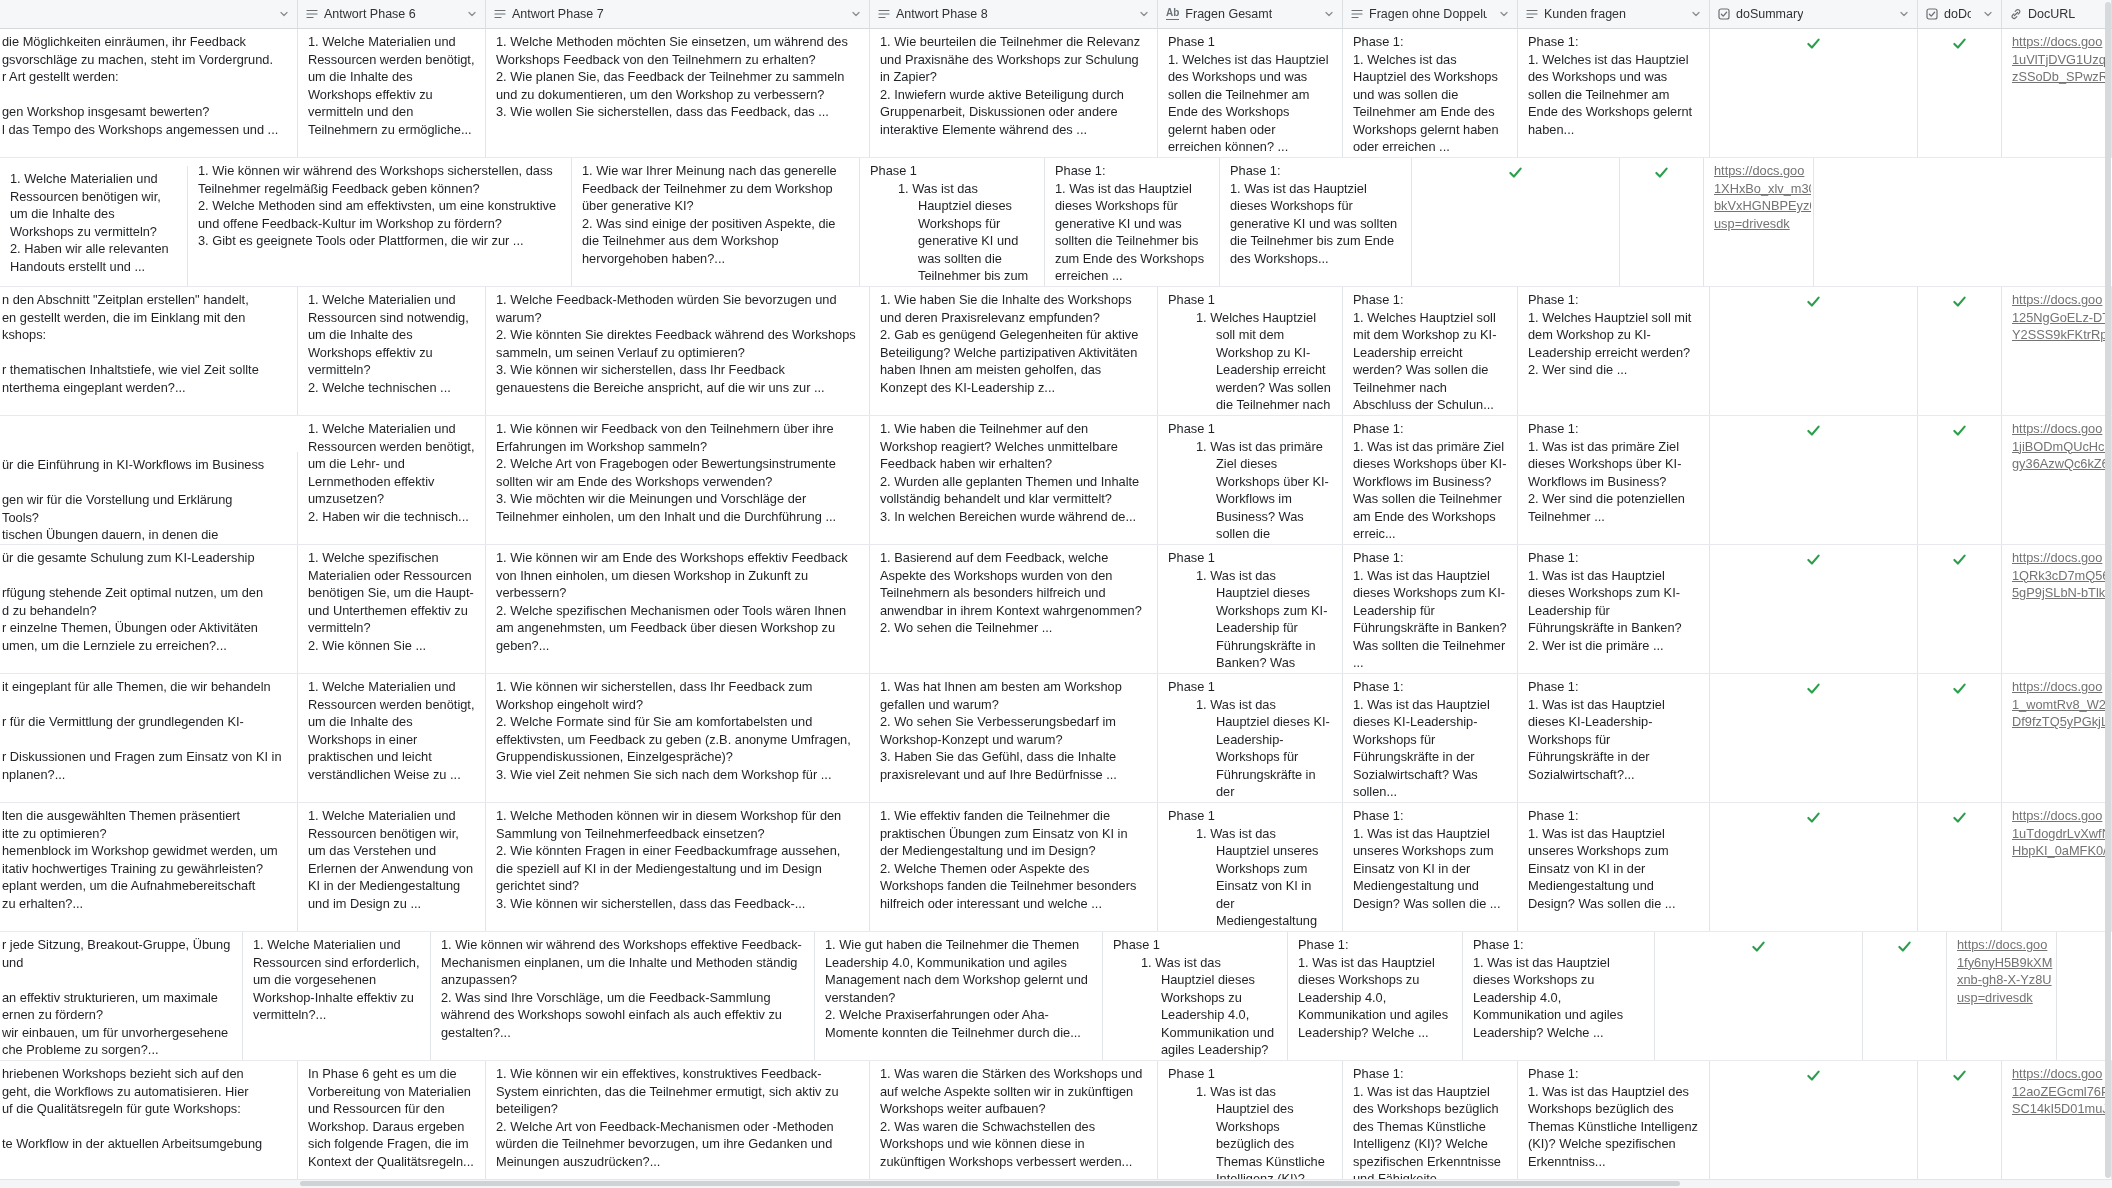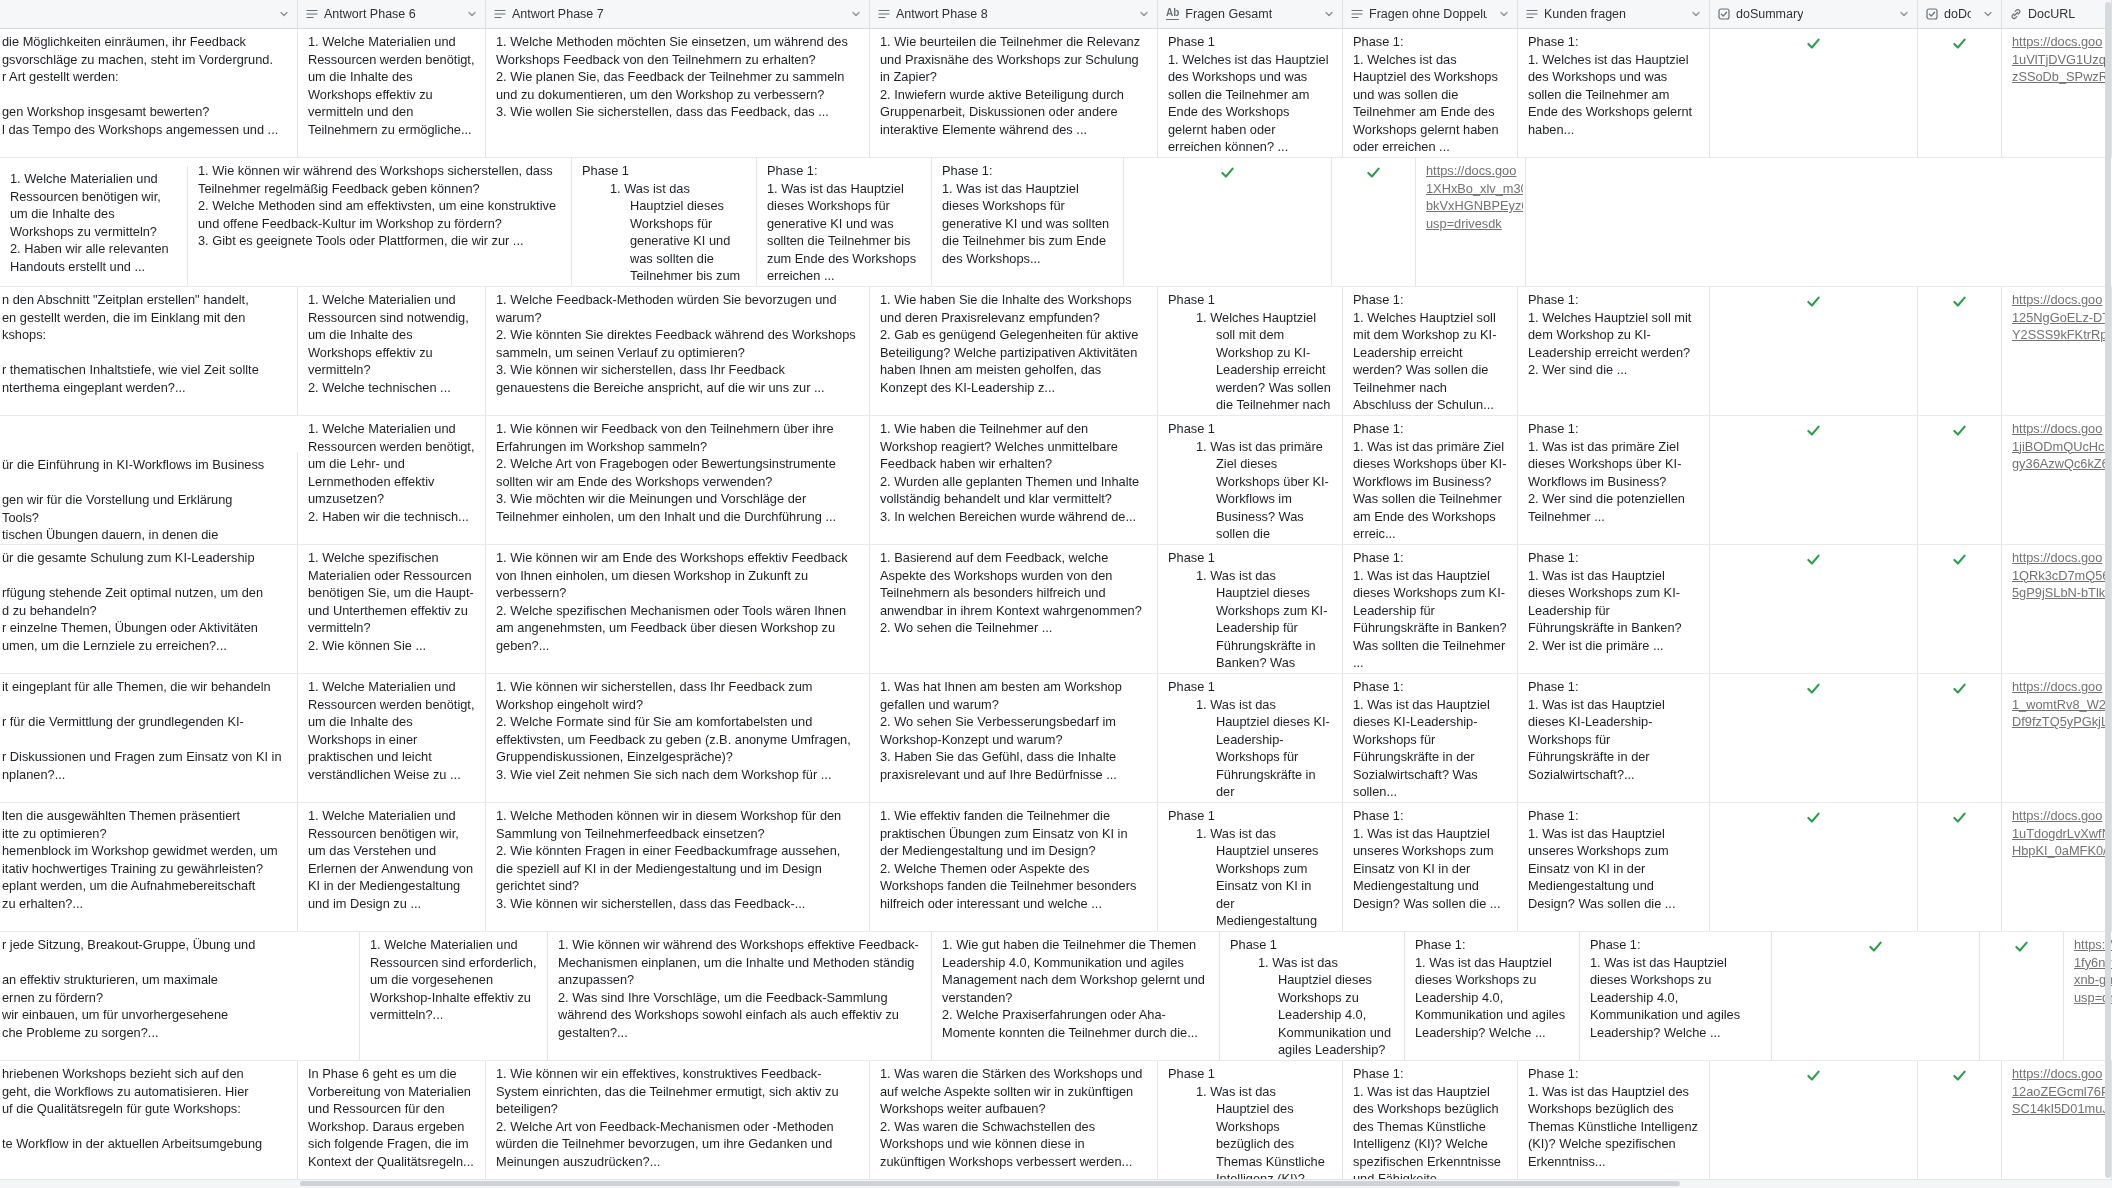--- a/index.html
+++ b/index.html
@@ -245,20 +245,24 @@
       <div class="body-row">
         <div class="cell col-p6" style="width: 188px; margin-top: 8px;">
           <div class="cell-text">1. Welche Materialien und Ressourcen benötigen wir, um die Inhalte des Workshops zu vermitteln?
 2. Haben wir alle relevanten Handouts erstellt und ...</div>
         </div>
         <div class="cell col-p7" style="width: 384px;">
           <div class="cell-text">1. Wie können wir während des Workshops sicherstellen, dass Teilnehmer regelmäßig Feedback geben können?
 2. Welche Methoden sind am effektivsten, um eine konstruktive und offene Feedback-Kultur im Workshop zu fördern?
 3. Gibt es geeignete Tools oder Plattformen, die wir zur ...</div>
         </div>
+        <div class="cell col-p8" style="width: 288px;">
+          <div class="cell-text">1. Wie war Ihrer Meinung nach das generelle Feedback der Teilnehmer zu dem Workshop über generative KI?
+2. Was sind einige der positiven Aspekte, die die Teilnehmer aus dem Workshop hervorgehoben haben?...</div>
+        </div>
         <div class="cell col-fg" style="width: 185px;">
           <div class="phase-head">Phase 1</div>
           <div class="item nested">1. Was ist das Hauptziel dieses Workshops für generative KI und was sollten die Teilnehmer bis zum Ende des Workshop...</div>
         </div>
         <div class="cell col-fo" style="width: 175px;">
           <div class="phase-head">Phase 1:</div>
           <div class="item">1. Was ist das Hauptziel dieses Workshops für generative KI und was sollten die Teilnehmer bis zum Ende des Workshops erreichen ...</div>
         </div>
         <div class="cell col-kf" style="width: 192px;">
           <div class="phase-head">Phase 1:</div>
@@ -527,21 +531,21 @@
               <polyline points="2.5,8.5 6.3,12.3 13.5,3.8" fill="none" stroke="#2a9e4a" stroke-width="2.2" stroke-linecap="round" stroke-linejoin="round"></polyline>
             </svg></span>
         </div>
         <div class="cell col-du url-cell" style="width: 110px;">
           <a class="doc-link" href="#">https://docs.goo
 1uTdogdrLvXwfN
 HbpKI_0aMFK0/</a>
         </div>
       </div>
       <div class="body-row">
-        <div class="cell col-c1" style="width: 360px;">
+        <div class="cell col-c1" style="width: 243px;">
           <div class="cell-text">r jede Sitzung, Breakout-Gruppe, Übung und
 
 an effektiv strukturieren, um maximale
 ernen zu fördern?
 wir einbauen, um für unvorhergesehene
 che Probleme zu sorgen?...</div>
         </div>
         <div class="cell col-p6" style="width: 188px;">
           <div class="cell-text">1. Welche Materialien und Ressourcen sind erforderlich, um die vorgesehenen Workshop-Inhalte effektiv zu vermitteln?...</div>
         </div>

